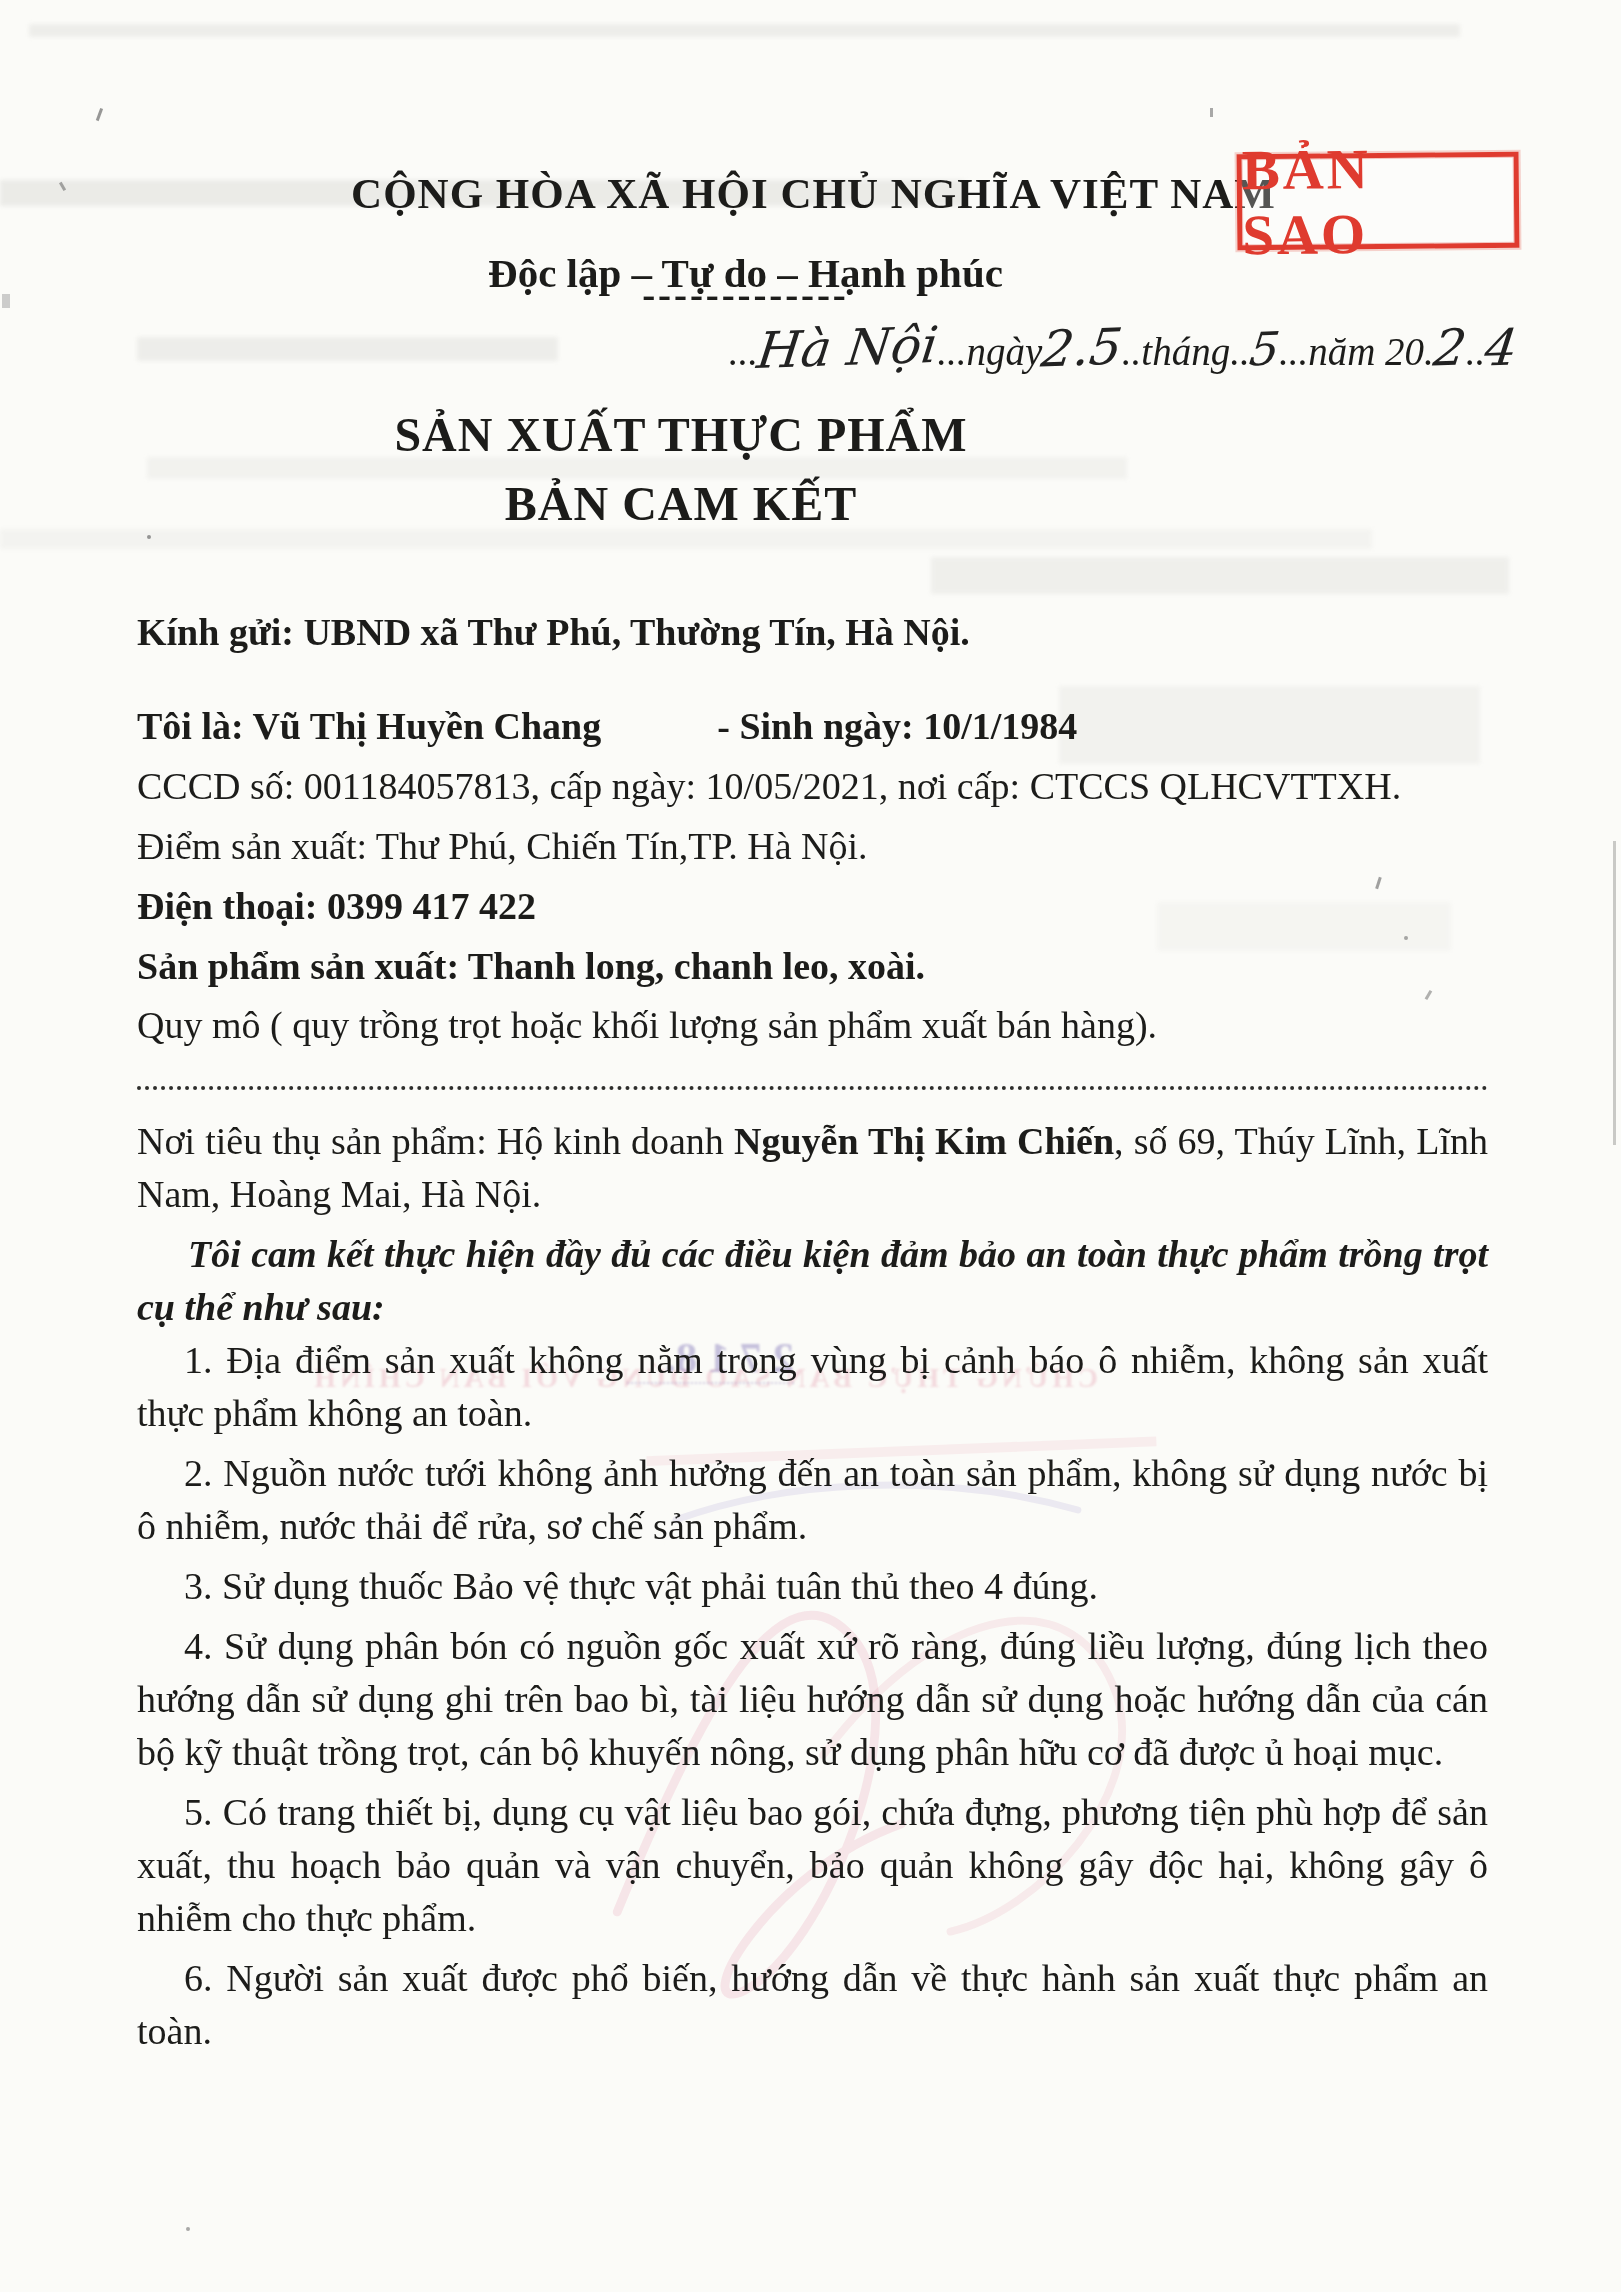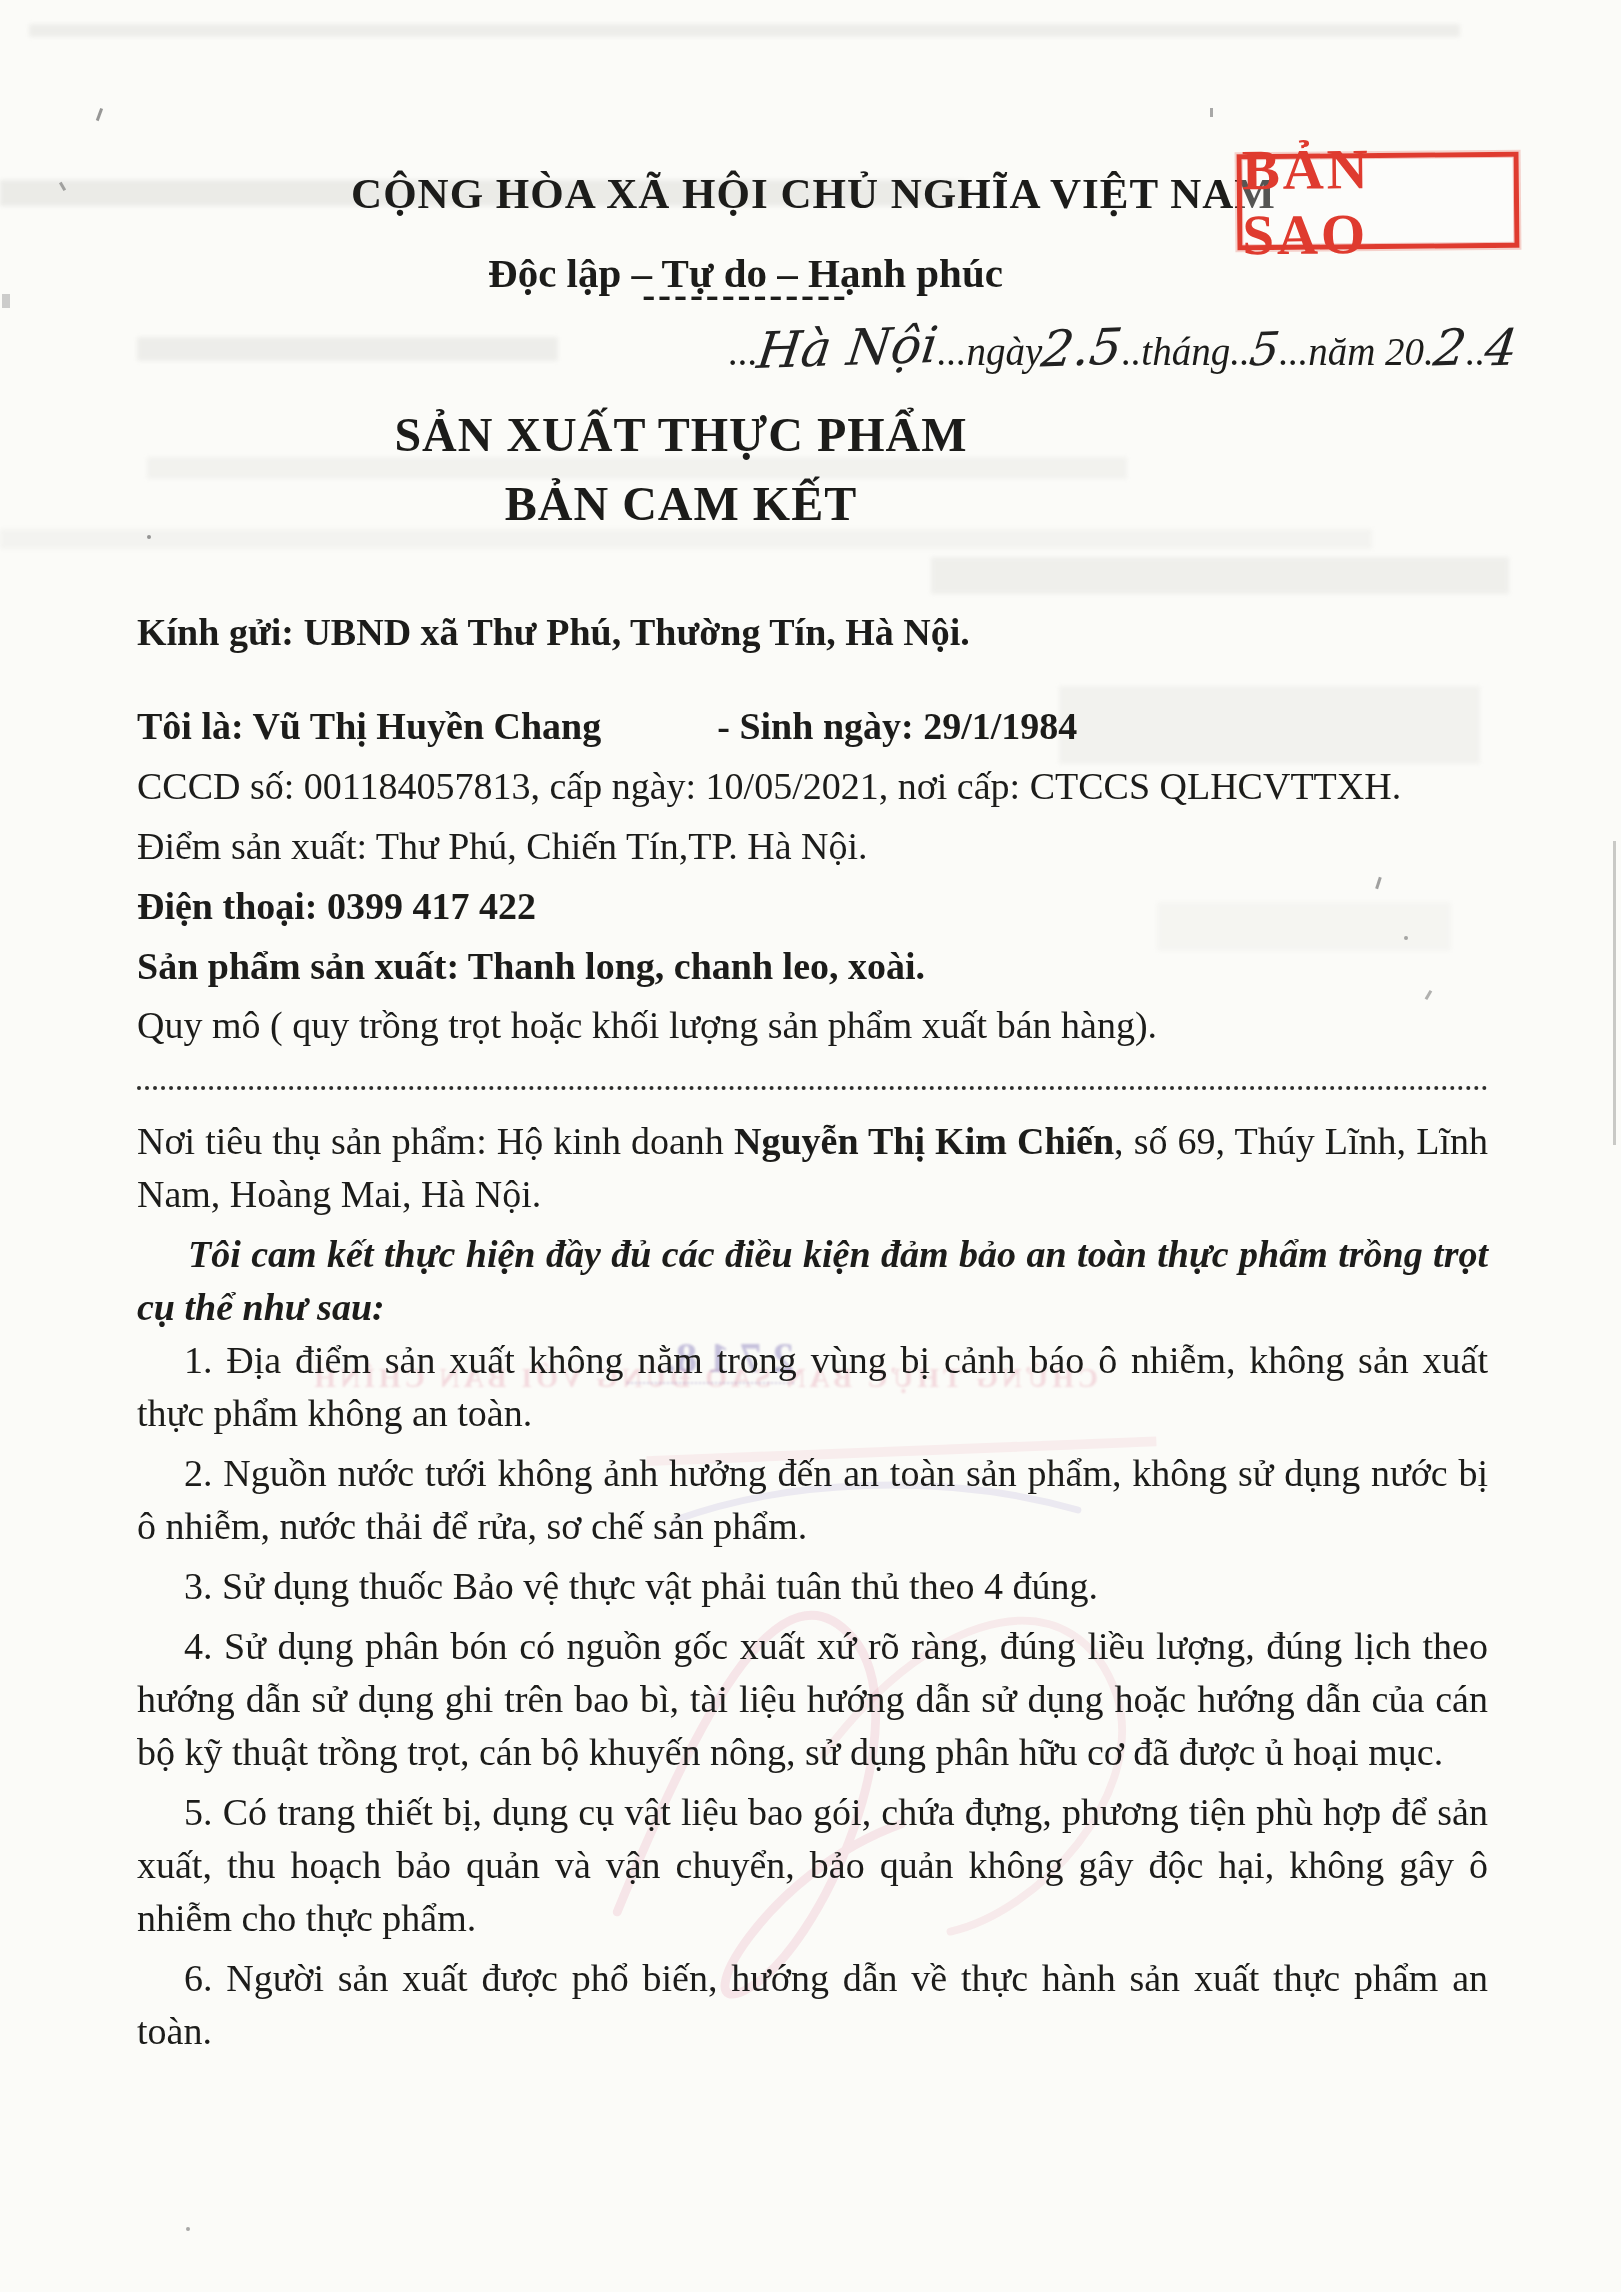--- a/index.html
+++ b/index.html
@@ -116,21 +116,21 @@
   </div>
 
   <div class="doc-title">
     <div>SẢN XUẤT THỰC PHẨM</div>
     <div>BẢN CAM KẾT</div>
   </div>
 
   <div class="bodytext">
     <p class="b gap-after">Kính gửi: UBND xã Thư Phú, Thường Tín, Hà Nội.</p>
 
-    <p><span class="b">Tôi là: Vũ Thị Huyền Chang</span><span class="b sinh-ngay">- Sinh ngày: 29/1/1984</span></p>
+    <p><span class="b">Tôi là: Vũ Thị Huyền Chang</span><span class="b sinh-ngay">- Sinh ngày: 10/1/1984</span></p>
 
     <p>CCCD số: 001184057813, cấp ngày: 10/05/2021, nơi cấp: CTCCS QLHCVTTXH.</p>
     <p>Điểm sản xuất: Thư Phú, Chiến Tín,TP. Hà Nội.</p>
     <p class="b">Điện thoại: 0399 417 422</p>
     <p class="b">Sản phẩm sản xuất: Thanh long, chanh leo, xoài.</p>
     <p>Quy mô ( quy trồng trọt hoặc khối lượng sản phẩm xuất bán hàng).</p>
 
     <div class="dotline"></div>
 
     <p><span>Nơi tiêu thụ sản phẩm: Hộ kinh doanh </span><span class="b">Nguyễn Thị Kim Chiến</span><span>, số 69, Thúy Lĩnh, Lĩnh Nam, Hoàng Mai, Hà Nội.</span></p>

